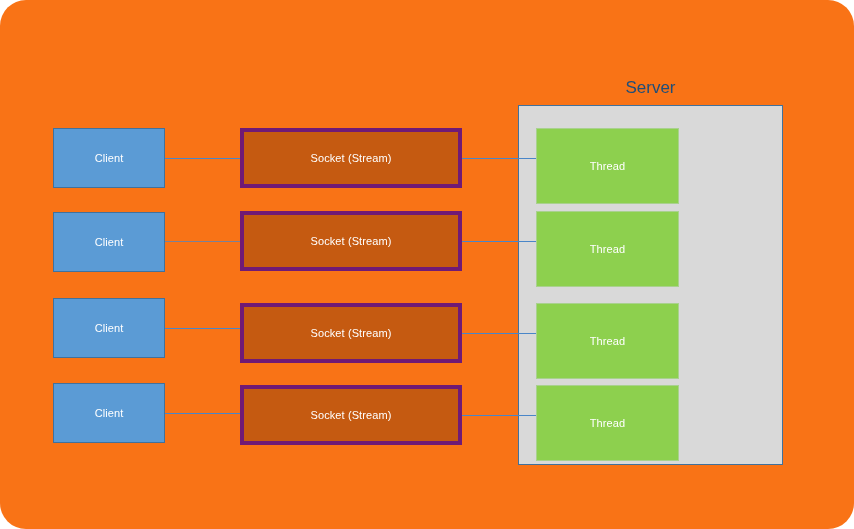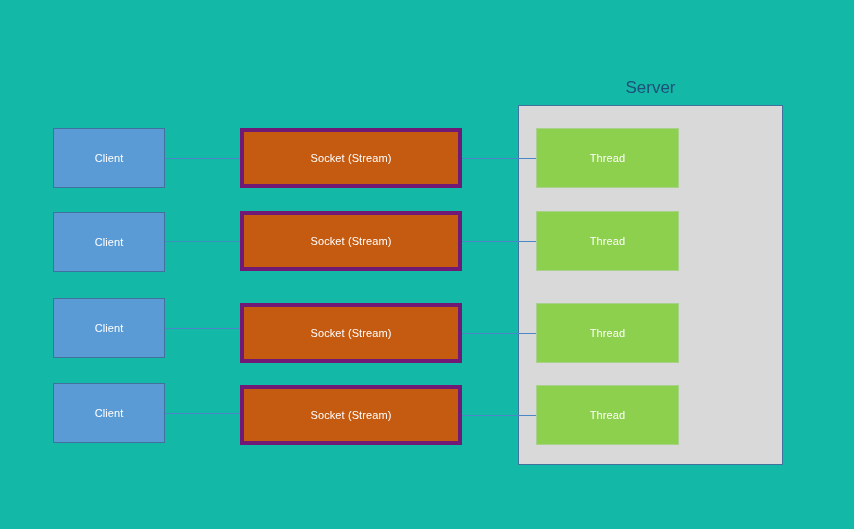--- a/index.html
+++ b/index.html
@@ -11,21 +11,22 @@
     width: 854px;
     height: 529px;
     overflow: hidden;
     font-family: "Liberation Sans", sans-serif;
   }
 
   #canvas {
     position: relative;
     width: 854px;
     height: 529px;
-    background: #14b8a6;
+    background: #f97316;
+    border-radius: 26px;
   }
 
   
   .server-group {
     position: absolute;
     left: 518px;
     top: 105px;
     width: 265px;
     height: 360px;
   }
@@ -77,21 +78,21 @@
     left: 240px;
     width: 222px;
     height: 60px;
     background: #c55a11;
     border: 4px solid #701a75;
   }
 
   .node-thread {
     left: 536px;
     width: 143px;
-    height: 60px;
+    height: 76px;
     background: #8dd04e;
     border: 1px solid #a9d18e;
   }
 
   
   .connector {
     position: absolute;
     height: 0;
     border-top: 1.4px solid #4a86c8;
   }

